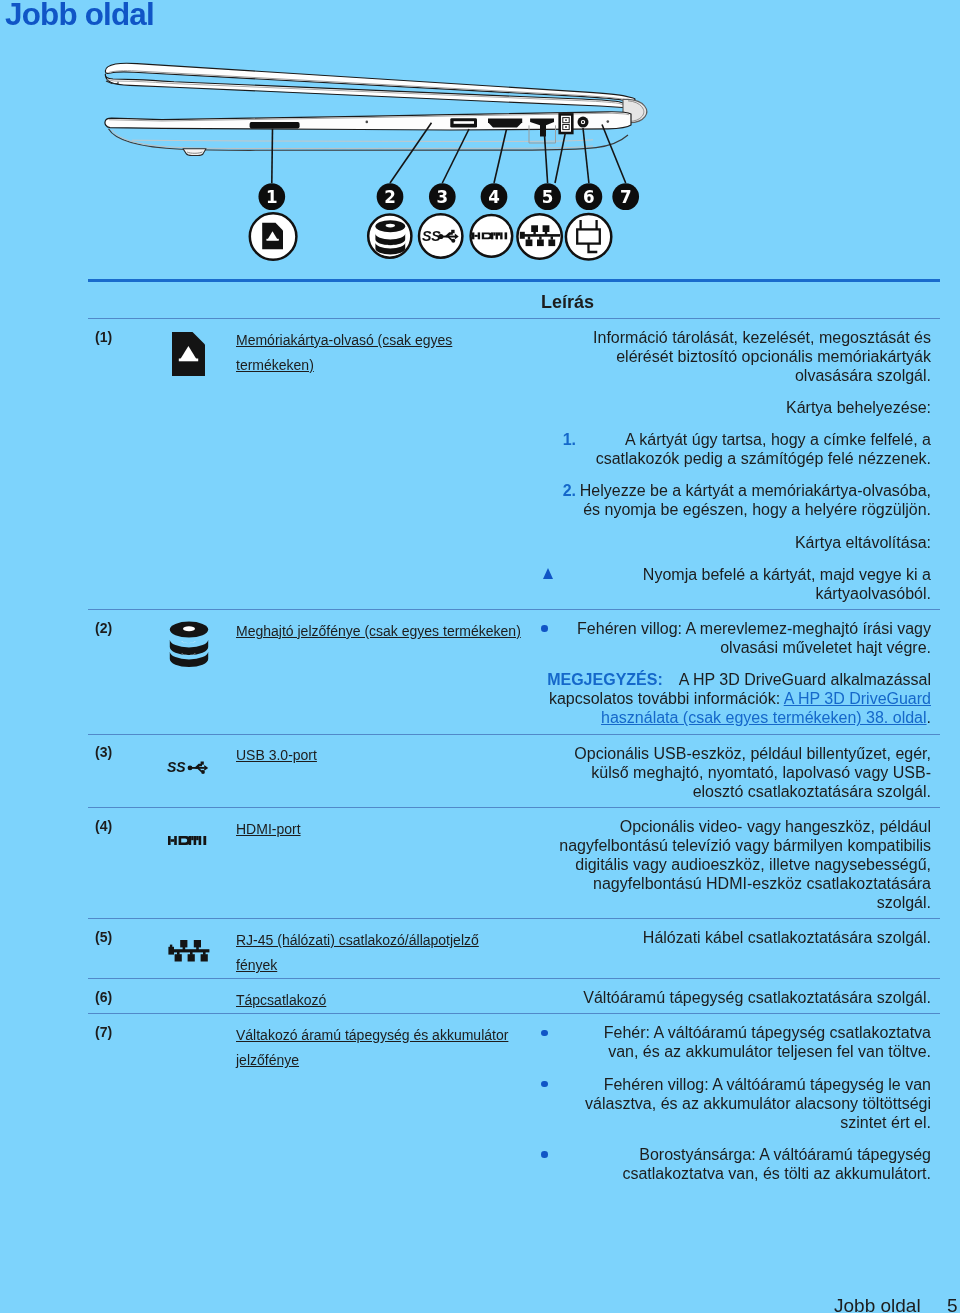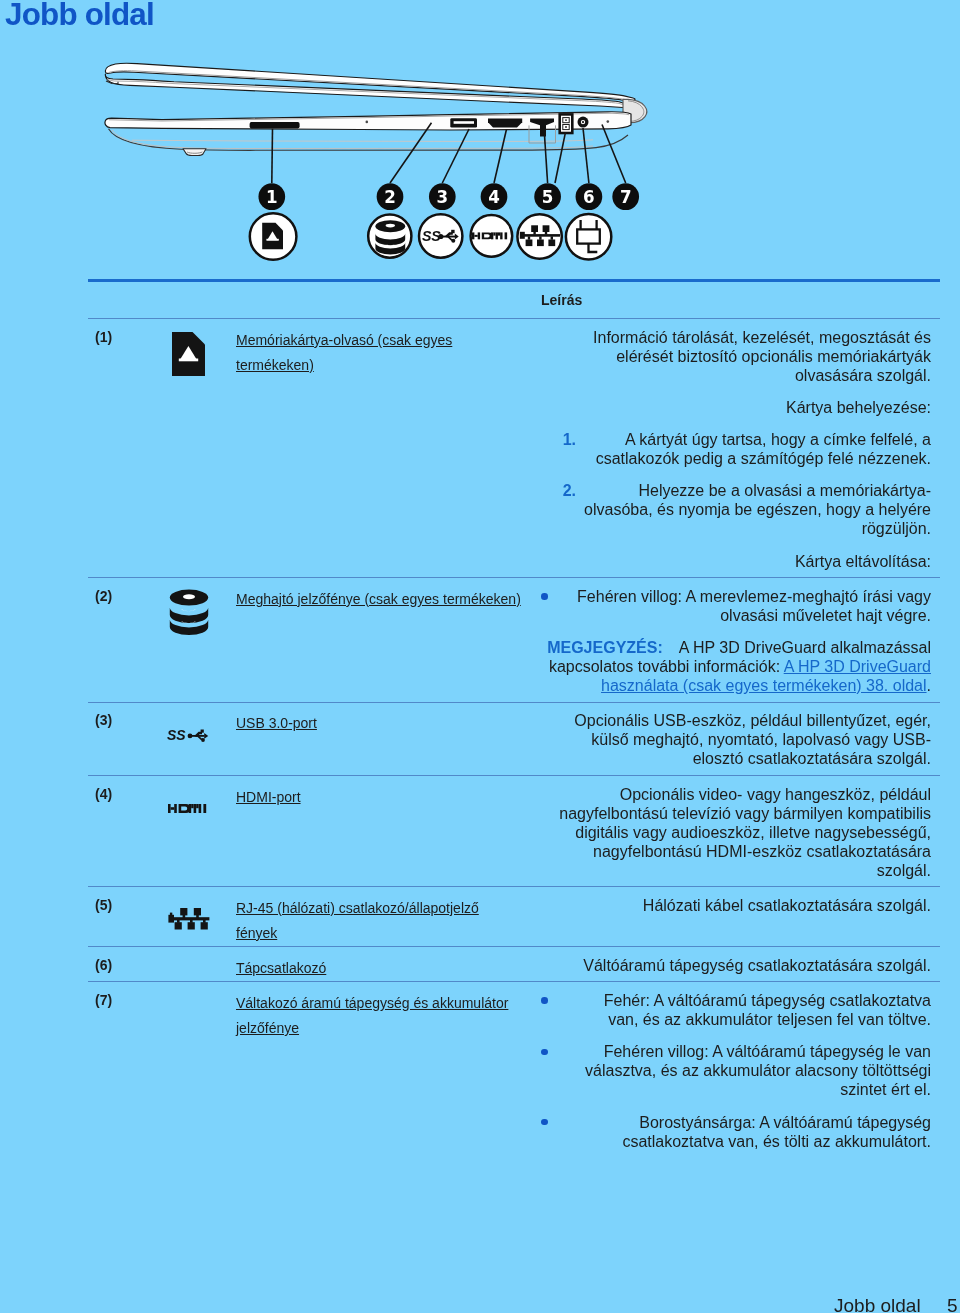--- a/index.html
+++ b/index.html
@@ -13,21 +13,21 @@
 
   .figure{position:absolute;left:88px;top:48px;width:860px;height:228px;}
   .fig-svg{display:block;}
   .fig-svg text, .ic-txt{font-family:"Liberation Sans",sans-serif;}
   .fig-svg .badge-num{font-family:"DejaVu Sans Condensed","DejaVu Sans",sans-serif;}
 
   .doc-table{position:absolute;left:88px;top:279px;width:852px;}
   .rule-top{height:3px;background:#1a6bcc;}
   .rule-row{height:1px;background:#5189c9;}
   .thead{height:36px;position:relative;}
-  .thead .desc{position:absolute;left:453px;top:10px;font-size:14px;font-weight:700;color:#1d1d1d;}
+  .thead .desc{position:absolute;left:453px;top:10px;font-size:18px;font-weight:700;color:#1d1d1d;}
 
   .row{position:relative;display:flex;align-items:flex-start;}
   .c-num{width:82px;flex:none;font-size:14px;font-weight:700;line-height:19px;padding-top:8.7px;padding-left:7px;box-sizing:border-box;}
   .c-icon{width:66px;flex:none;padding-top:13px;padding-left:2px;box-sizing:border-box;}
   .c-label{width:305px;flex:none;font-size:14px;padding-top:8.7px;line-height:25px;padding-right:19px;box-sizing:border-box;text-decoration:underline;}
   .c-desc{width:399px;flex:none;font-size:16px;padding-top:8.9px;line-height:19px;padding-bottom:6.45px;padding-right:9px;box-sizing:border-box;text-align:right;}
   .c-desc > *:first-child{margin-top:0;}
   .c-desc p{margin:0 0 13.2px 0;}
   .c-desc p:last-child{margin-bottom:0;}
   .lst{margin:0 0 13.2px 0;}
@@ -265,24 +265,32 @@
           <div class="c-desc">
             <p>Információ tárolását, kezelését, megosztását és elérését biztosító opcionális memóriakártyák olvasására szolgál.</p>
             <p>Kártya behelyezése:</p>
             <div class="lst">
               <div class="li">
                 <div class="mk">1.</div>
                 <div>A kártyát úgy tartsa, hogy a címke felfelé, a csatlakozók pedig a számítógép felé nézzenek.</div>
               </div>
               <div class="li">
                 <div class="mk">2.</div>
-                <div>Helyezze be a olvasási a memóriakártya-olvasóba, és nyomja be egészen, hogy a helyére rögzüljön.</div>
+                <div>Helyezze be a kártyát a memóriakártya-olvasóba, és nyomja be egészen, hogy a helyére rögzüljön.</div>
               </div>
             </div>
             <p>Kártya eltávolítása:</p>
+            <div class="lst">
+              <div class="li">
+                <div class="mk">
+                  <span class="tri"></span>
+                </div>
+                <div>Nyomja befelé a kártyát, majd vegye ki a kártyaolvasóból.</div>
+              </div>
+            </div>
           </div>
         </div>
         <div class="rule-row"></div>
         <div class="row">
           <div class="c-num">(2)</div>
           <div class="c-icon"><svg width="40" height="46" viewBox="0 0 40 46" style="margin-left:-3px;margin-top:-2px">
               <ellipse cx="20" cy="8.6" rx="19.2" ry="8" fill="#141414"></ellipse>
               <ellipse cx="20" cy="7.8" rx="6" ry="2.5" fill="#fff"></ellipse>
               <path d="M0.8 18.4 a19.2 8 0 0 0 38.4 0 v7.6 a19.2 8 0 0 1 -38.4 0 z" fill="#141414"></path>
               <path d="M12 20 a8.2 3.6 0 0 0 15 0 a9.8 6 0 0 1 -15 0 z" fill="#fff"></path>

